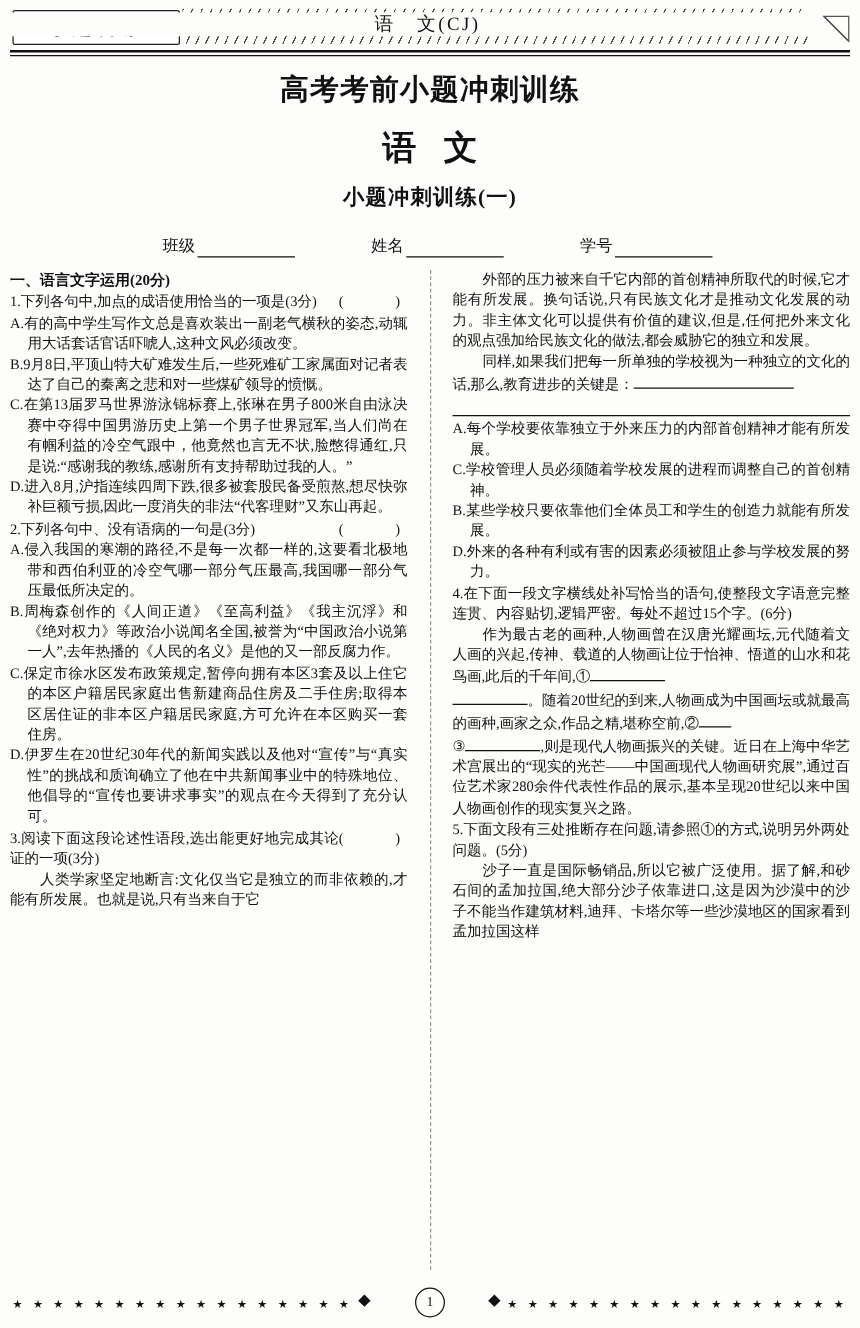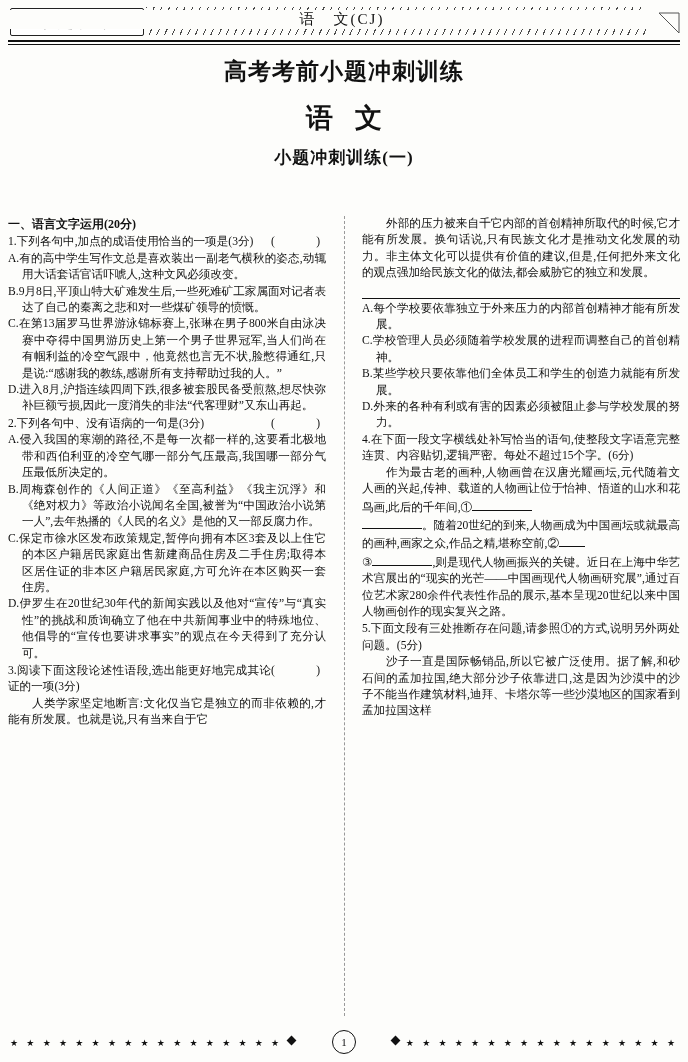--- a/index.html
+++ b/index.html
@@ -158,20 +158,34 @@
       <path d="M1 1 L21 21" stroke="#555" stroke-width="1"></path>
     </svg>
     <div class="hdr-rule"></div>
     <div class="hdr-rule2"></div>
   </div>
 
   <div class="maintitle">高考考前小题冲刺训练</div>
   <div class="subject">语文</div>
   <div class="setname">小题冲刺训练(一)</div>
 
+  <div class="infoline">
+    <div class="fld">
+      <b>班级</b>
+      <span class="blank"></span>
+    </div>
+    <div class="fld">
+      <b>姓名</b>
+      <span class="blank"></span>
+    </div>
+    <div class="fld">
+      <b>学号</b>
+      <span class="blank"></span>
+    </div>
+  </div>
 
   <div class="cols">
     <div class="vdivider"></div>
 
     <div class="col left">
       <div class="secthead">一、语言文字运用(20分)</div>
 
       <div class="q">
         <span class="brack">(　　)</span>
         <span class="qtext">1.下列各句中,加点的成语使用恰当的一项是(3分)</span>
@@ -192,20 +206,23 @@
 
       <div class="q">
         <span class="brack">(　　)</span>
         <span class="qtext">3.阅读下面这段论述性语段,选出能更好地完成其论证的一项(3分)</span>
         <p class="para">人类学家坚定地断言:文化仅当它是独立的而非依赖的,才能有所发展。也就是说,只有当来自于它</p>
       </div>
     </div>
 
     <div class="col right">
       <p class="para">外部的压力被来自千它内部的首创精神所取代的时候,它才能有所发展。换句话说,只有民族文化才是推动文化发展的动力。非主体文化可以提供有价值的建议,但是,任何把外来文化的观点强加给民族文化的做法,都会威胁它的独立和发展。</p>
+      <p class="para">
+        <span>同样,如果我们把每一所单独的学校视为一种独立的文化的话,那么,教育进步的关键是：</span><span class="fill long"></span>
+      </p>
       <div class="underline-line"></div>
       <p class="opt">A.每个学校要依靠独立于外来压力的内部首创精神才能有所发展。</p>
       <p class="opt">C.学校管理人员必须随着学校发展的进程而调整自己的首创精神。</p>
       <p class="opt">B.某些学校只要依靠他们全体员工和学生的创造力就能有所发展。</p>
       <p class="opt">D.外来的各种有利或有害的因素必须被阻止参与学校发展的努力。</p>
 
       <div class="q">
         <span class="qtext">4.在下面一段文字横线处补写恰当的语句,使整段文字语意完整连贯、内容贴切,逻辑严密。每处不超过15个字。(6分)</span>
         <p class="para">
           <span>作为最古老的画种,人物画曾在汉唐光耀画坛,元代随着文人画的兴起,传神、载道的人物画让位于怡神、悟道的山水和花鸟画,此后的千年间,①</span><span class="fill"></span>

